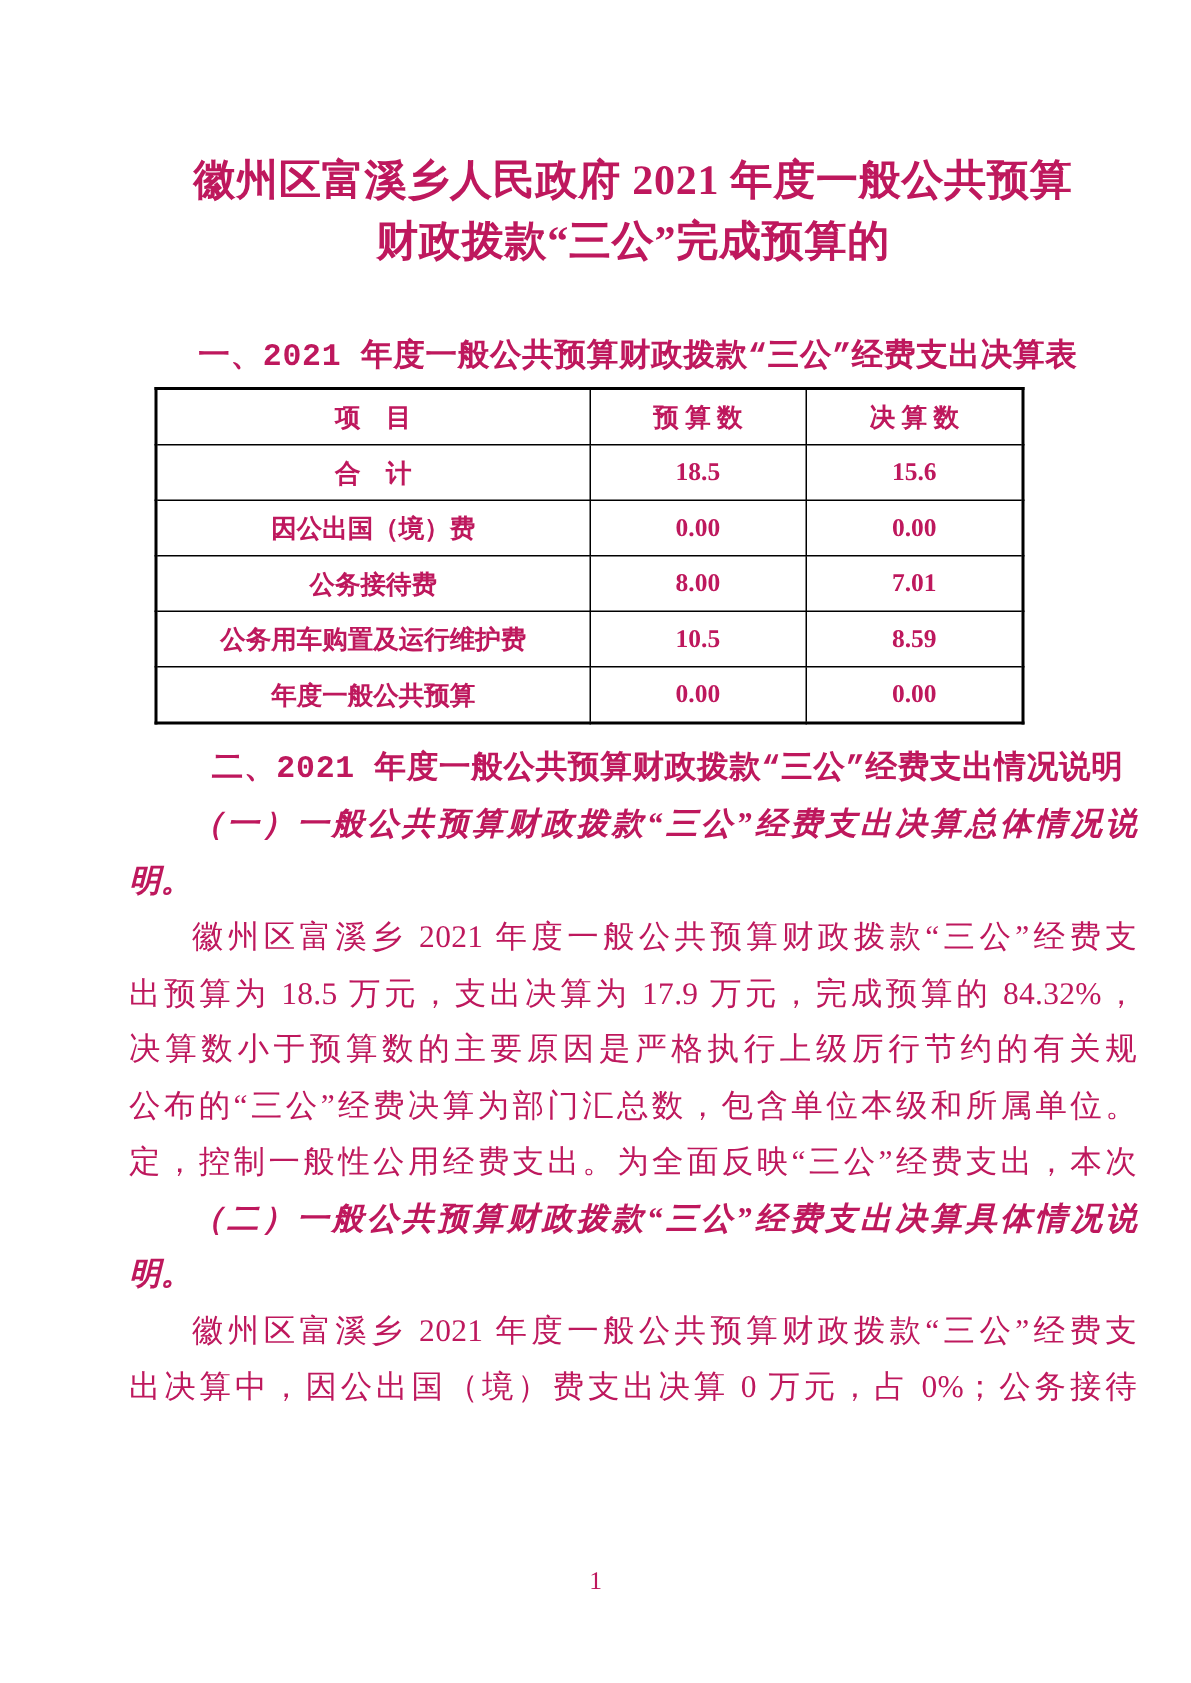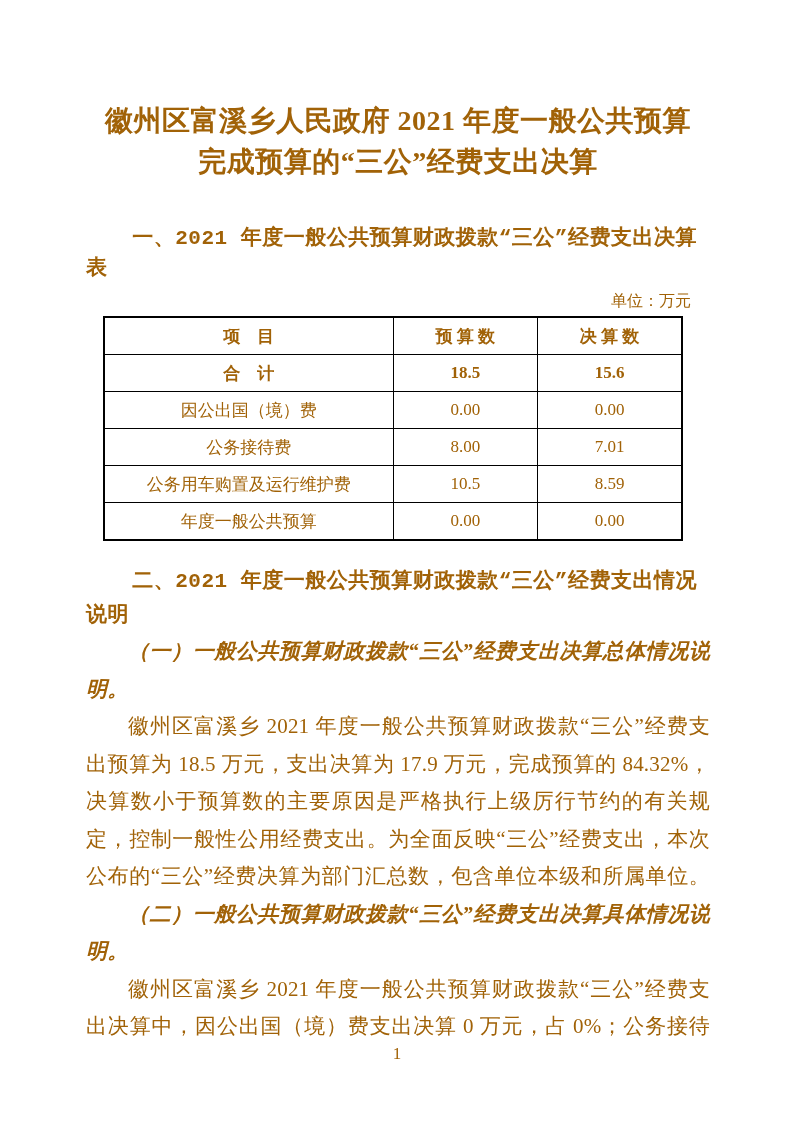--- a/index.html
+++ b/index.html
@@ -6,44 +6,44 @@
     margin: 0;
     padding: 0;
     background: #ffffff;
   }
   .page {
     position: relative;
     width: 794px;
     height: 1122px;
     margin: 0 auto;
     background: #ffffff;
-    color: #a16207;
+    color: #be185d;
     font-family: "Liberation Serif", "DejaVu Serif", serif;
     overflow: hidden;
     box-sizing: border-box;
-    padding: 100px 84px 0 86px;
+    padding: 100px 36px 0 86px;
   }
   .doc-title {
     margin: 0;
     font-size: 28px;
     line-height: 41px;
     font-weight: bold;
     text-align: center;
     letter-spacing: 0.5px;
   }
   .section-heading {
     font-family: Liberation Mono, monospace;
     font-size: 21px;
     font-weight: bold;
     line-height: 30px;
     text-indent: 2.2em;
     letter-spacing: 0.5px;
   }
   .heading-1 { margin-top: 42px; }
-  .heading-2 { margin-top: 24px; line-height: 34px; }
+  .heading-2 { margin-top: 14px; line-height: 34px; text-align: center; }
   .unit-label {
     margin-top: 6px;
     margin-right: 19px;
     font-size: 16px;
     line-height: 22px;
     text-align: right;
   }
   .budget-table {
     margin: 4px 0 0 17px;
     width: 580px;
@@ -53,21 +53,21 @@
   }
   .budget-table col.c-item   { width: 50%; }
   .budget-table col.c-budget { width: 25%; }
   .budget-table col.c-final  { width: 25%; }
   .budget-table th, .budget-table td {
     border: 1px solid #000;
     height: 36px;
     text-align: center;
     vertical-align: middle;
     font-size: 17px;
-    font-weight: normal;
+    font-weight: bold;
     padding: 0 4px;
   }
   .budget-table th { font-weight: bold; }
   .budget-table tr.row-total td { font-weight: bold; }
   .budget-table td.num { font-size: 17px; }
   .body-line {
     font-size: 21px;
     line-height: 37.5px;
     letter-spacing: 0.2px;
   }
@@ -89,26 +89,25 @@
     font-size: 17px;
   }
 </style>
 </head>
 <body>
 
 <div class="page">
 
   <h1 class="doc-title">
     <span style="display:block">徽州区富溪乡人民政府 2021 年度一般公共预算</span>
-    <span style="display:block">完成预算的“三公”经费支出决算</span>
+    <span style="display:block">财政拨款“三公”完成预算的</span>
   </h1>
 
   <div class="section-heading heading-1">一、2021 年度一般公共预算财政拨款“三公”经费支出决算表</div>
 
-  <div class="unit-label">单位：万元</div>
 
   <table class="budget-table">
     <colgroup>
         <col class="c-item">
         <col class="c-budget">
         <col class="c-final">
       </colgroup>
     <thead>
       <tr>
         <th>项　目</th>
@@ -146,22 +145,22 @@
   </table>
 
   <div class="section-heading heading-2">二、2021 年度一般公共预算财政拨款“三公”经费支出情况说明</div>
 
   <div class="body-line subheading-line jline indent">（一）一般公共预算财政拨款“三公”经费支出决算总体情况说</div>
   <div class="body-line subheading-line">明。</div>
 
   <div class="body-line jline indent">徽州区富溪乡 2021 年度一般公共预算财政拨款“三公”经费支</div>
   <div class="body-line jline">出预算为 18.5 万元，支出决算为 17.9 万元，完成预算的 84.32%，</div>
   <div class="body-line jline">决算数小于预算数的主要原因是严格执行上级厉行节约的有关规</div>
+  <div class="body-line jline">公布的“三公”经费决算为部门汇总数，包含单位本级和所属单位。</div>
   <div class="body-line jline">定，控制一般性公用经费支出。为全面反映“三公”经费支出，本次</div>
-  <div class="body-line jline">公布的“三公”经费决算为部门汇总数，包含单位本级和所属单位。</div>
 
   <div class="body-line subheading-line jline indent">（二）一般公共预算财政拨款“三公”经费支出决算具体情况说</div>
   <div class="body-line subheading-line">明。</div>
 
   <div class="body-line jline indent">徽州区富溪乡 2021 年度一般公共预算财政拨款“三公”经费支</div>
   <div class="body-line jline">出决算中，因公出国（境）费支出决算 0 万元，占 0%；公务接待</div>
 
   <div class="page-number">1</div>
 
 </div>

